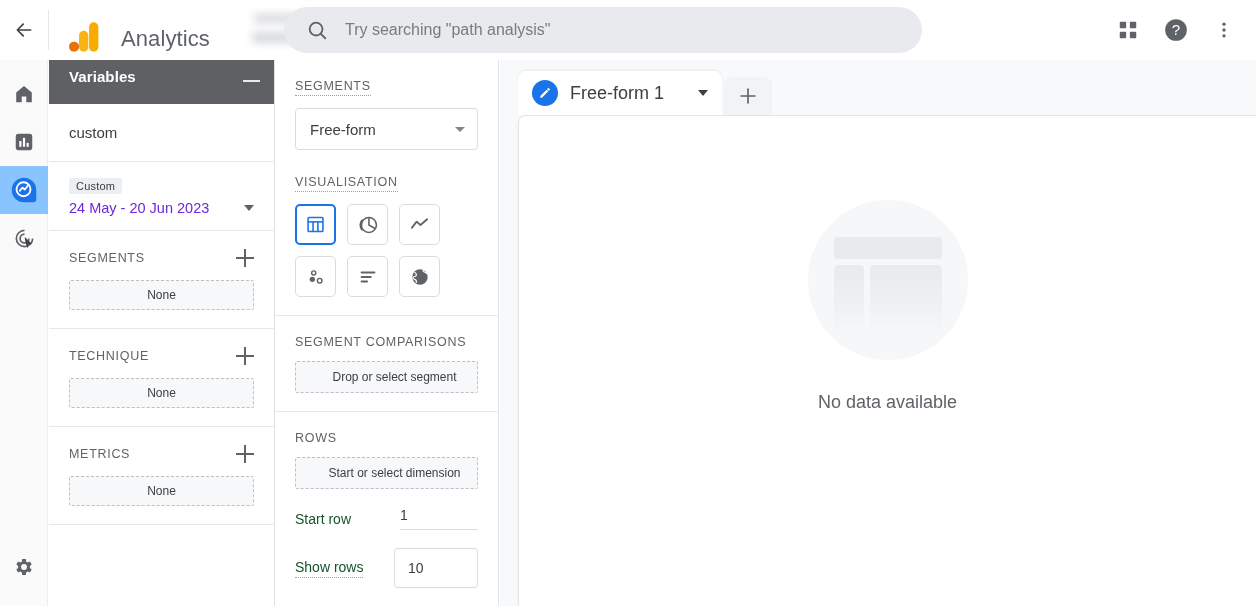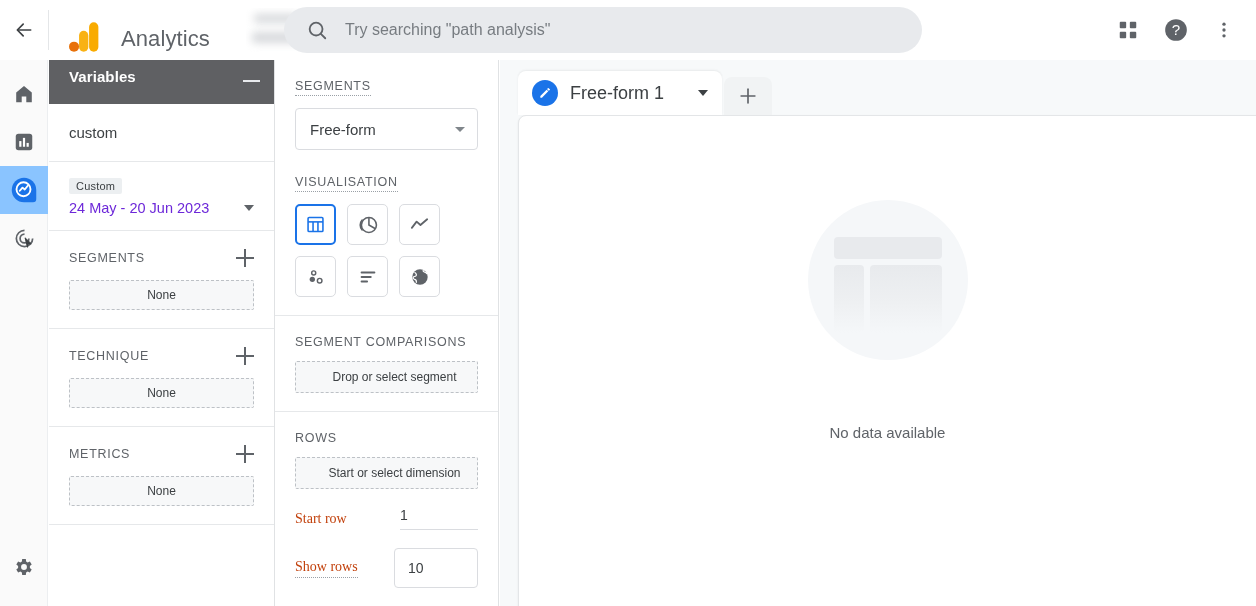--- a/index.html
+++ b/index.html
@@ -183,21 +183,21 @@
     width: 41px; height: 41px; border: 1px solid #dadce0; border-radius: 5px;
     display: flex; align-items: center; justify-content: center;
     color: #5f6368; cursor: pointer; background: #fff;
   }
   .vizbtn.selected { border: 2px solid #1a73e8; color: #1a73e8; }
 
   .tsrow {
     display: flex; align-items: center; justify-content: space-between;
     margin-top: 18px;
   }
-  .tsrow-label { font-size: 14px; color: #c2410c; font-family: Liberation Serif, serif; }
+  .tsrow-label { font-size: 14px; color: #14532d; }
   .tsrow-label.dotted { border-bottom: 1px dotted #9aa0a6; padding-bottom: 2px; }
   .startrow-input {
     width: 78px; border: none; border-bottom: 1px solid #dadce0;
     font-family: "Liberation Sans", sans-serif; font-size: 14px; color: #3c4043;
     outline: none; padding: 0 0 6px 0; background: transparent;
   }
   .showrows-sel {
     width: 84px; height: 40px; border: 1px solid #dadce0; border-radius: 4px;
     display: flex; align-items: center; justify-content: space-between;
     padding: 0 10px 0 13px; font-size: 14px; color: #3c4043; cursor: pointer;
@@ -273,21 +273,21 @@
   .ec-top { left: 26px; top: 37px; width: 108px; height: 22px; }
   .ec-left {
     left: 26px; top: 65px; width: 30px; height: 68px;
     background: linear-gradient(180deg,#e8eaed 0%, #eef0f2 55%, #f5f7f9 100%);
   }
   .ec-right {
     left: 62px; top: 65px; width: 72px; height: 68px;
     background: linear-gradient(180deg,#e8eaed 0%, #eef0f2 55%, #f5f7f9 100%);
   }
   .empty-text {
-    margin-top: 64px; font-size: 15px; color: #5f6368;
+    margin-top: 32px; font-size: 18px; color: #5f6368;
   }
 </style>
 </head>
 <body>
 
 <div id="app">
 
   <div class="topbar">
     <div class="back-btn">
       <svg width="20" height="20" viewBox="0 0 24 24" fill="none" stroke="currentColor" stroke-width="2" stroke-linecap="round" stroke-linejoin="round">

